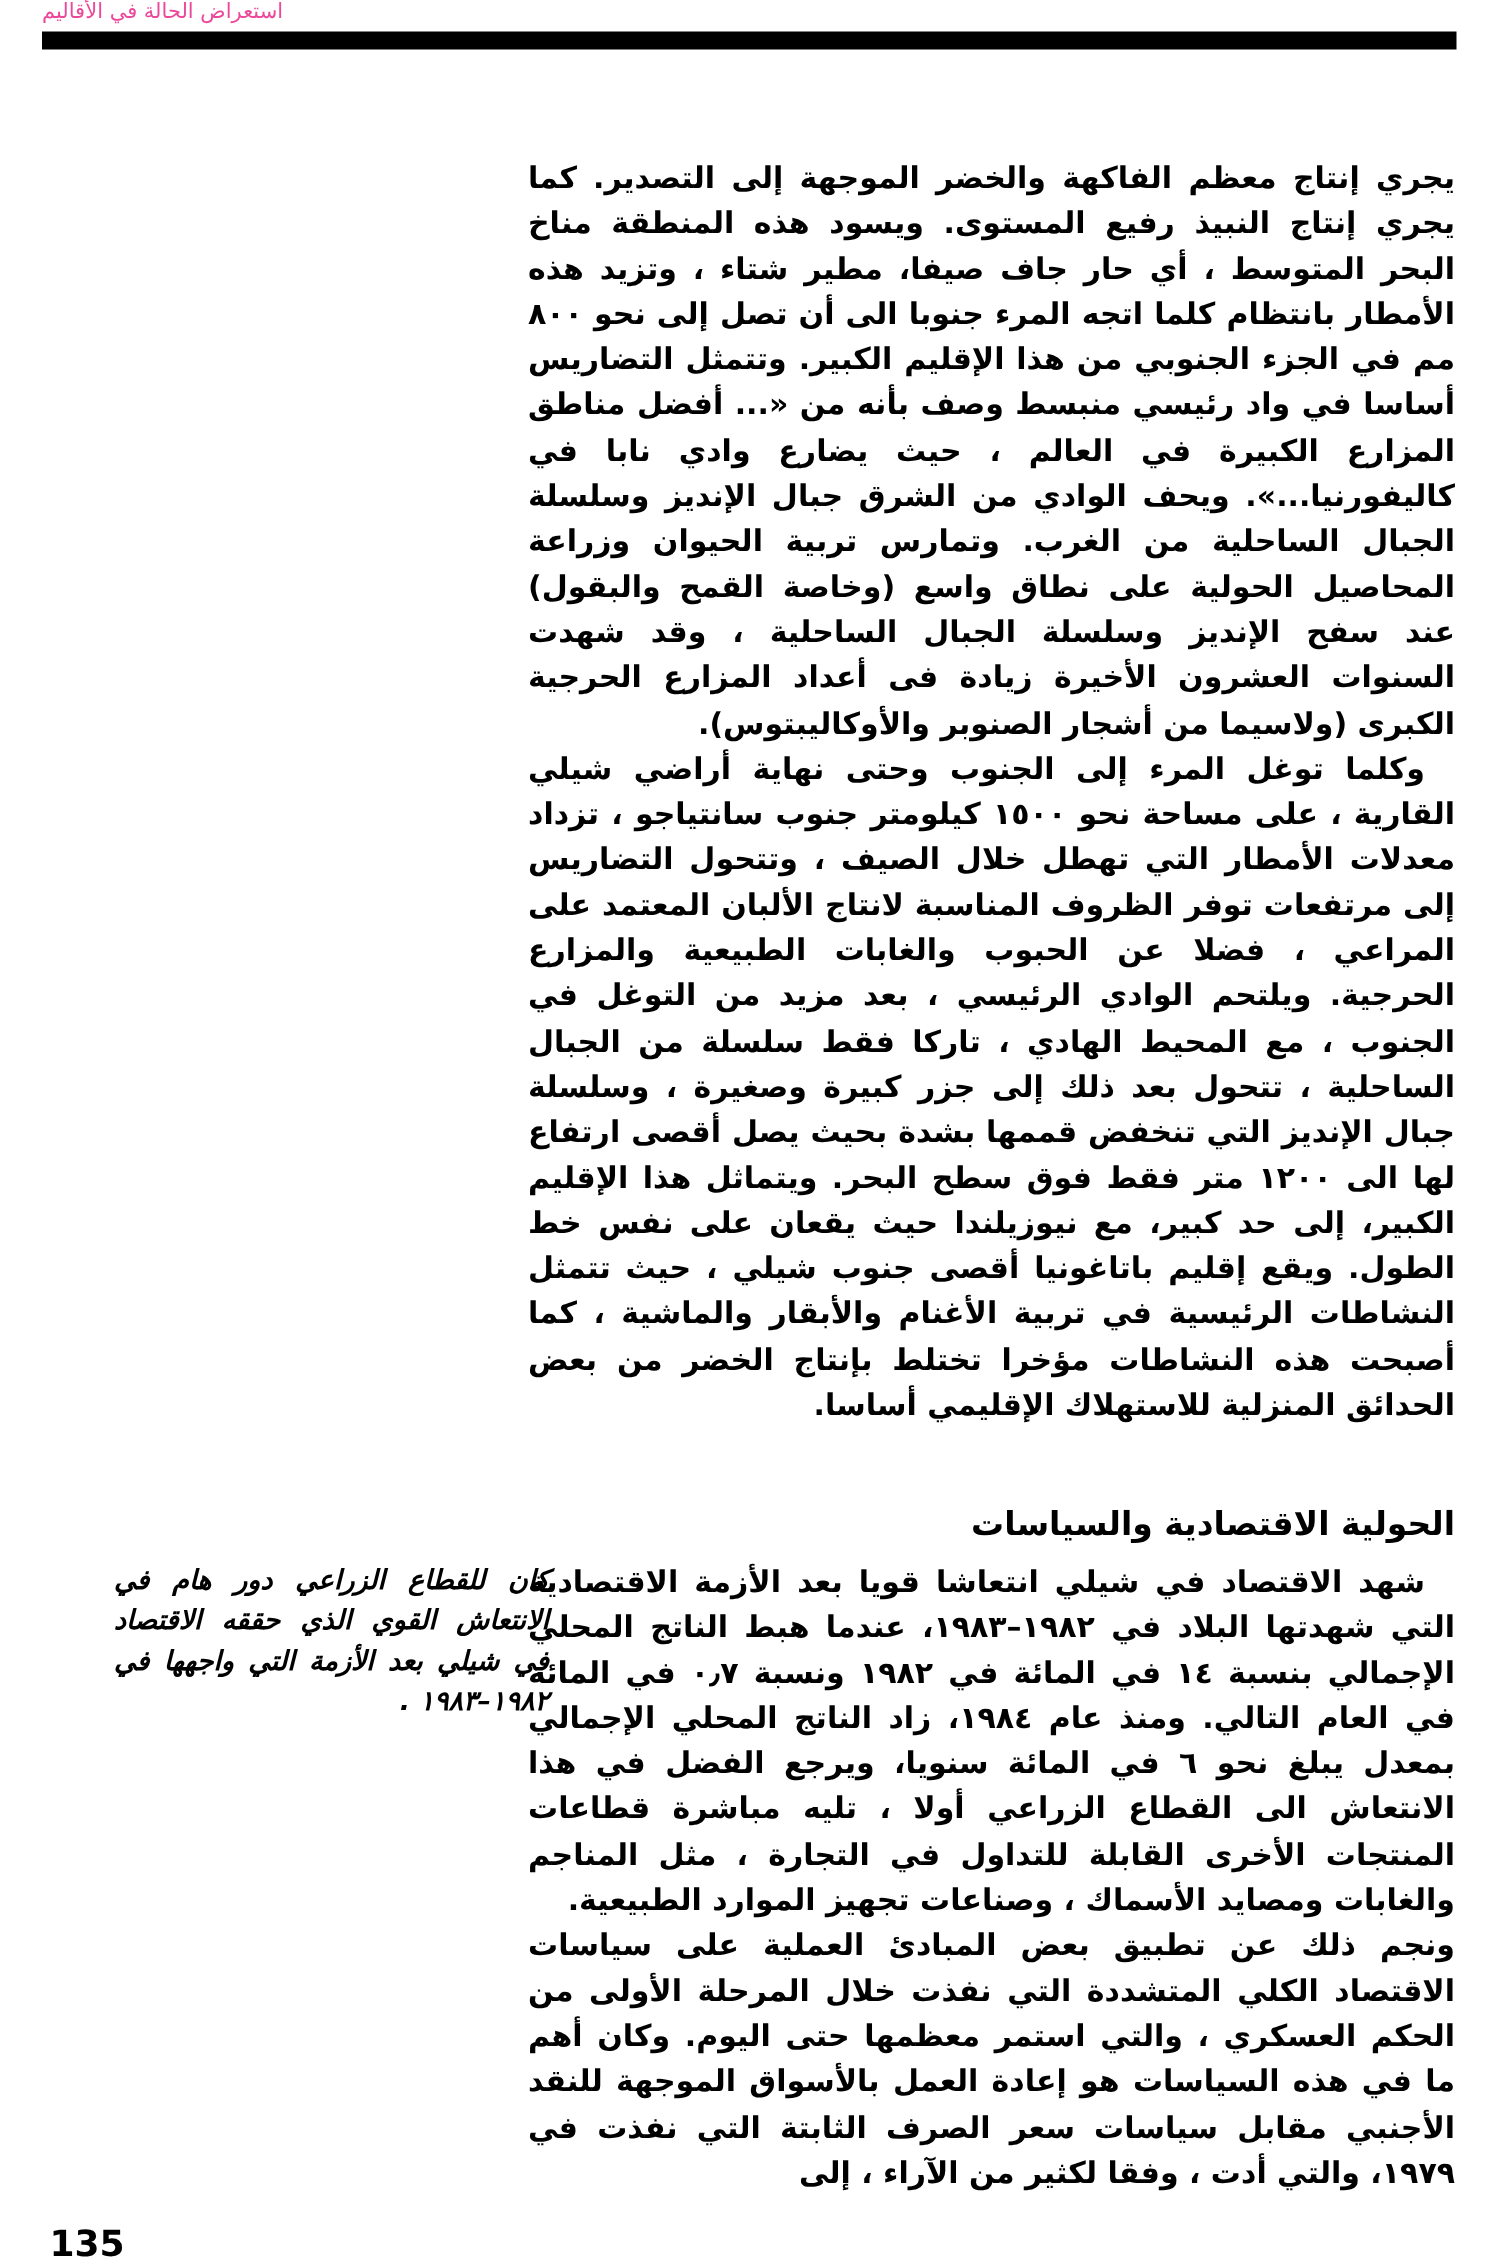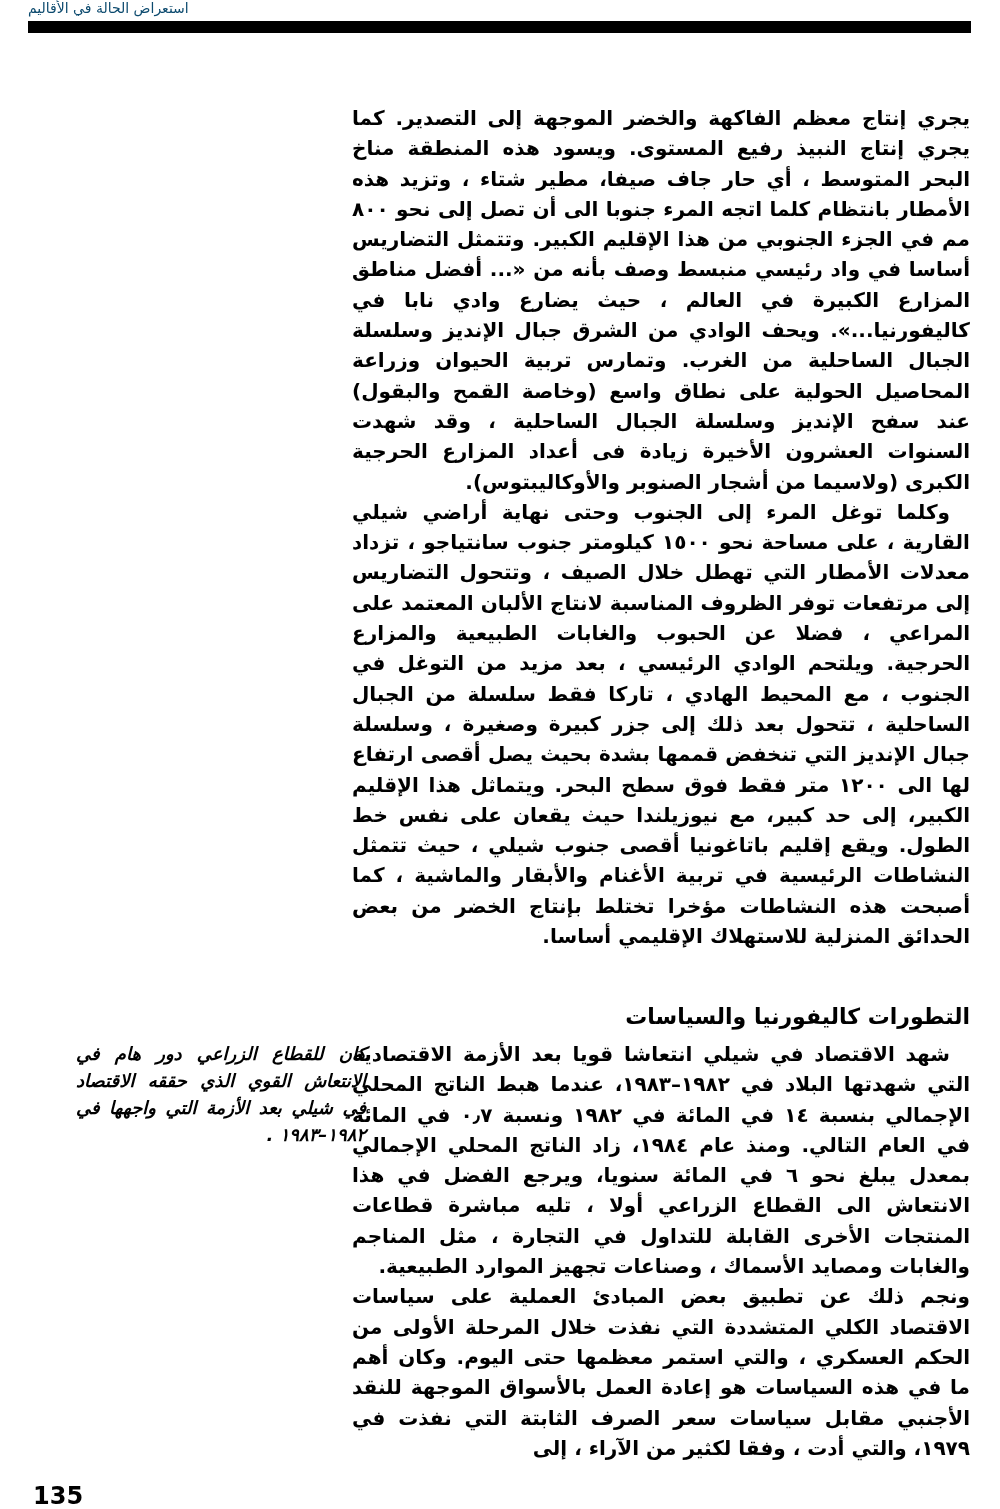--- a/index.html
+++ b/index.html
@@ -1,17 +1,17 @@
 <!DOCTYPE html>
 <html><head>
 <meta charset="utf-8">
 <style>
   html, body { margin:0; padding:0; background:#ffffff; }
   body { width:1000px; height:1509px; position:relative; overflow:hidden; color:#000; font-family:"DejaVu Sans", sans-serif; }
-  .running-header { position:absolute; top:0; left:28px; font-size:14px; line-height:16px; direction:rtl; white-space:nowrap; color:#0c4a6e;text-align:center; }
+  .running-header { position:absolute; top:0; left:28px; font-size:14px; line-height:16px; direction:rtl; white-space:nowrap; color:#ec4899;text-align:center; }
   .header-rule { position:absolute; top:21px; left:28px; width:943px; height:12px; background:#000; }
   .main-col { position:absolute; top:103px; left:352px; width:618px; direction:rtl; text-align:justify; font-size:20px; line-height:30.3px; font-weight:bold; }
   .main-col p { margin:0; text-align-last:right; }
   .main-col p.indent { text-indent:20px; }
   .section-heading { position:absolute; top:1002px; left:352px; width:618px; direction:rtl; font-size:22px; line-height:30px; font-weight:bold; text-align:right; }
   .section-body { position:absolute; top:1039px; left:352px; width:618px; direction:rtl; text-align:justify; font-size:20px; line-height:30.3px; font-weight:bold; }
   .section-body p { margin:0; text-align-last:right; }
   .section-body p.indent { text-indent:20px; }
   .pull-quote { position:absolute; top:1040px; left:28px; width:290px; direction:rtl; text-align:justify; font-size:18px; line-height:27px; font-weight:bold; font-style:italic; text-align-last:right;margin-left:48px; }
   .page-number { position:absolute; top:1484px; left:33px; font-size:24px; font-weight:bold; line-height:24px; direction:rtl; }
@@ -20,21 +20,21 @@
 <body>
 
 <div class="running-header">استعراض الحالة في الأقاليم</div>
 <div class="header-rule"></div>
 
 <div class="main-col">
   <p>يجري إنتاج معظم الفاكهة والخضر الموجهة إلى التصدير. كما يجري إنتاج النبيذ رفيع المستوى. ويسود هذه المنطقة مناخ البحر المتوسط ، أي حار جاف صيفا، مطير شتاء ، وتزيد هذه الأمطار بانتظام كلما اتجه المرء جنوبا الى أن تصل إلى نحو ٨٠٠ مم في الجزء الجنوبي من هذا الإقليم الكبير. وتتمثل التضاريس أساسا في واد رئيسي منبسط وصف بأنه من «... أفضل مناطق المزارع الكبيرة في العالم ، حيث يضارع وادي نابا في كاليفورنيا...». ويحف الوادي من الشرق جبال الإنديز وسلسلة الجبال الساحلية من الغرب. وتمارس تربية الحيوان وزراعة المحاصيل الحولية على نطاق واسع (وخاصة القمح والبقول) عند سفح الإنديز وسلسلة الجبال الساحلية ، وقد شهدت السنوات العشرون الأخيرة زيادة فى أعداد المزارع الحرجية الكبرى (ولاسيما من أشجار الصنوبر والأوكاليبتوس).</p>
   <p class="indent">وكلما توغل المرء إلى الجنوب وحتى نهاية أراضي شيلي القارية ، على مساحة نحو ١٥٠٠ كيلومتر جنوب سانتياجو ، تزداد معدلات الأمطار التي تهطل خلال الصيف ، وتتحول التضاريس إلى مرتفعات توفر الظروف المناسبة لانتاج الألبان المعتمد على المراعي ، فضلا عن الحبوب والغابات الطبيعية والمزارع الحرجية. ويلتحم الوادي الرئيسي ، بعد مزيد من التوغل في الجنوب ، مع المحيط الهادي ، تاركا فقط سلسلة من الجبال الساحلية ، تتحول بعد ذلك إلى جزر كبيرة وصغيرة ، وسلسلة جبال الإنديز التي تنخفض قممها بشدة بحيث يصل أقصى ارتفاع لها الى ١٢٠٠ متر فقط فوق سطح البحر. ويتماثل هذا الإقليم الكبير، إلى حد كبير، مع نيوزيلندا حيث يقعان على نفس خط الطول. ويقع إقليم باتاغونيا أقصى جنوب شيلي ، حيث تتمثل النشاطات الرئيسية في تربية الأغنام والأبقار والماشية ، كما أصبحت هذه النشاطات مؤخرا تختلط بإنتاج الخضر من بعض الحدائق المنزلية للاستهلاك الإقليمي أساسا.</p>
 </div>
 
-<div class="section-heading">التطورات كاليفورنيا والسياسات</div>
+<div class="section-heading">الحولية الاقتصادية والسياسات</div>
 
 <div class="section-body">
   <p class="indent">شهد الاقتصاد في شيلي انتعاشا قويا بعد الأزمة الاقتصادية التي شهدتها البلاد في ١٩٨٢–١٩٨٣، عندما هبط الناتج المحلي الإجمالي بنسبة ١٤ في المائة في ١٩٨٢ ونسبة ٠٫٧ في المائة في العام التالي. ومنذ عام ١٩٨٤، زاد الناتج المحلي الإجمالي بمعدل يبلغ نحو ٦ في المائة سنويا، ويرجع الفضل في هذا الانتعاش الى القطاع الزراعي أولا ، تليه مباشرة قطاعات المنتجات الأخرى القابلة للتداول في التجارة ، مثل المناجم والغابات ومصايد الأسماك ، وصناعات تجهيز الموارد الطبيعية.</p>
   <p>ونجم ذلك عن تطبيق بعض المبادئ العملية على سياسات الاقتصاد الكلي المتشددة التي نفذت خلال المرحلة الأولى من الحكم العسكري ، والتي استمر معظمها حتى اليوم. وكان أهم ما في هذه السياسات هو إعادة العمل بالأسواق الموجهة للنقد الأجنبي مقابل سياسات سعر الصرف الثابتة التي نفذت في ١٩٧٩، والتي أدت ، وفقا لكثير من الآراء ، إلى</p>
 </div>
 
 <div class="pull-quote">كان للقطاع الزراعي دور هام في الانتعاش القوي الذي حققه الاقتصاد في شيلي بعد الأزمة التي واجهها في ١٩٨٢–١٩٨٣ .</div>
 
 <div class="page-number">135</div>
 

